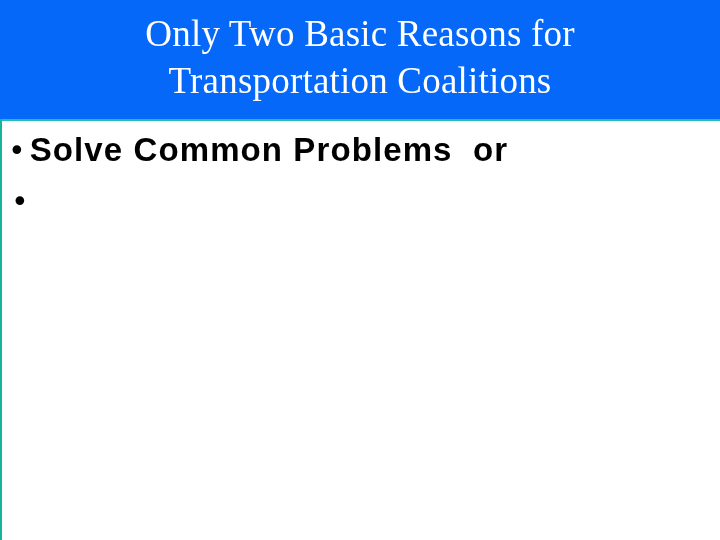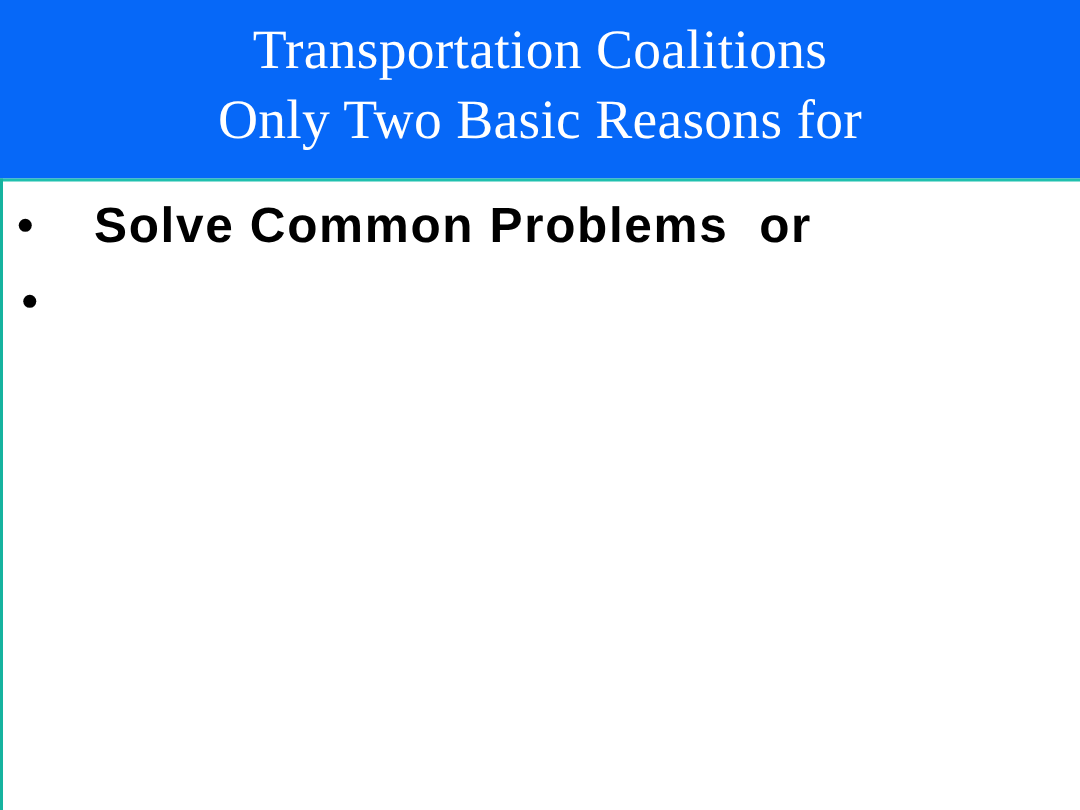--- a/index.html
+++ b/index.html
@@ -85,31 +85,30 @@
   .bullet-gap-0 { display: inline-block; width: 4px; }
   .bullet-gap-1 { display: inline-block; width: 13px; }
   .bullet-text {
     font-family: "Liberation Sans", "DejaVu Sans", sans-serif;
     font-weight: bold;
     font-size: 33px;
     line-height: 42px;
     letter-spacing: 1.1px;
     color: #000000;
     white-space: pre;
-    margin-left: 33px;
   }
 </style>
 </head>
 <body>
 
 <div id="slide">
 
   <div id="title-banner">
+    <div class="title-line">Only Two Basic Reasons for</div>
     <div class="title-line">Transportation Coalitions</div>
-    <div class="title-line">Only Two Basic Reasons for</div>
   </div>
 
   <div id="banner-divider"></div>
   <div id="left-rule"></div>
 
   <div id="body">
 
     <div class="bullet-row row-0">
       <span class="bullet-mark">•</span>
       <span class="bullet-gap-0"></span>

